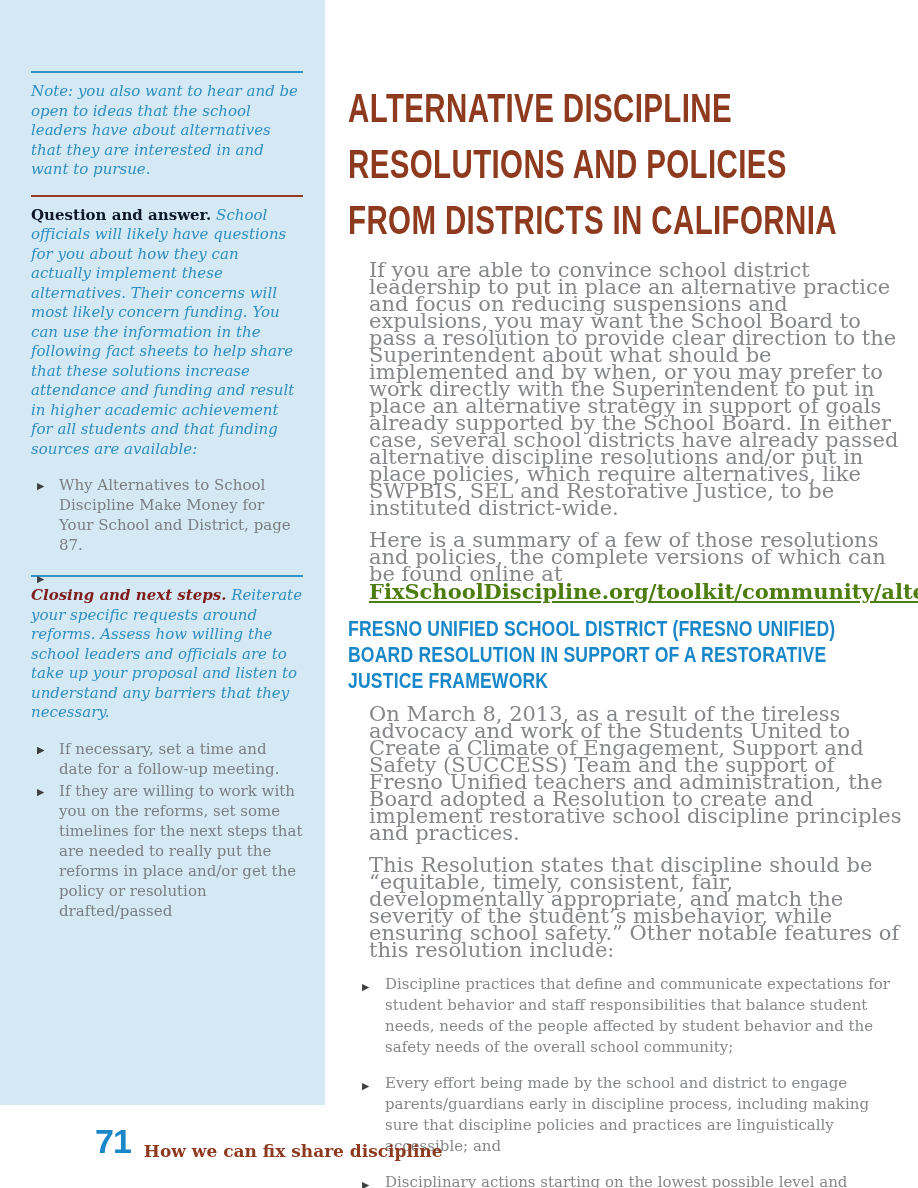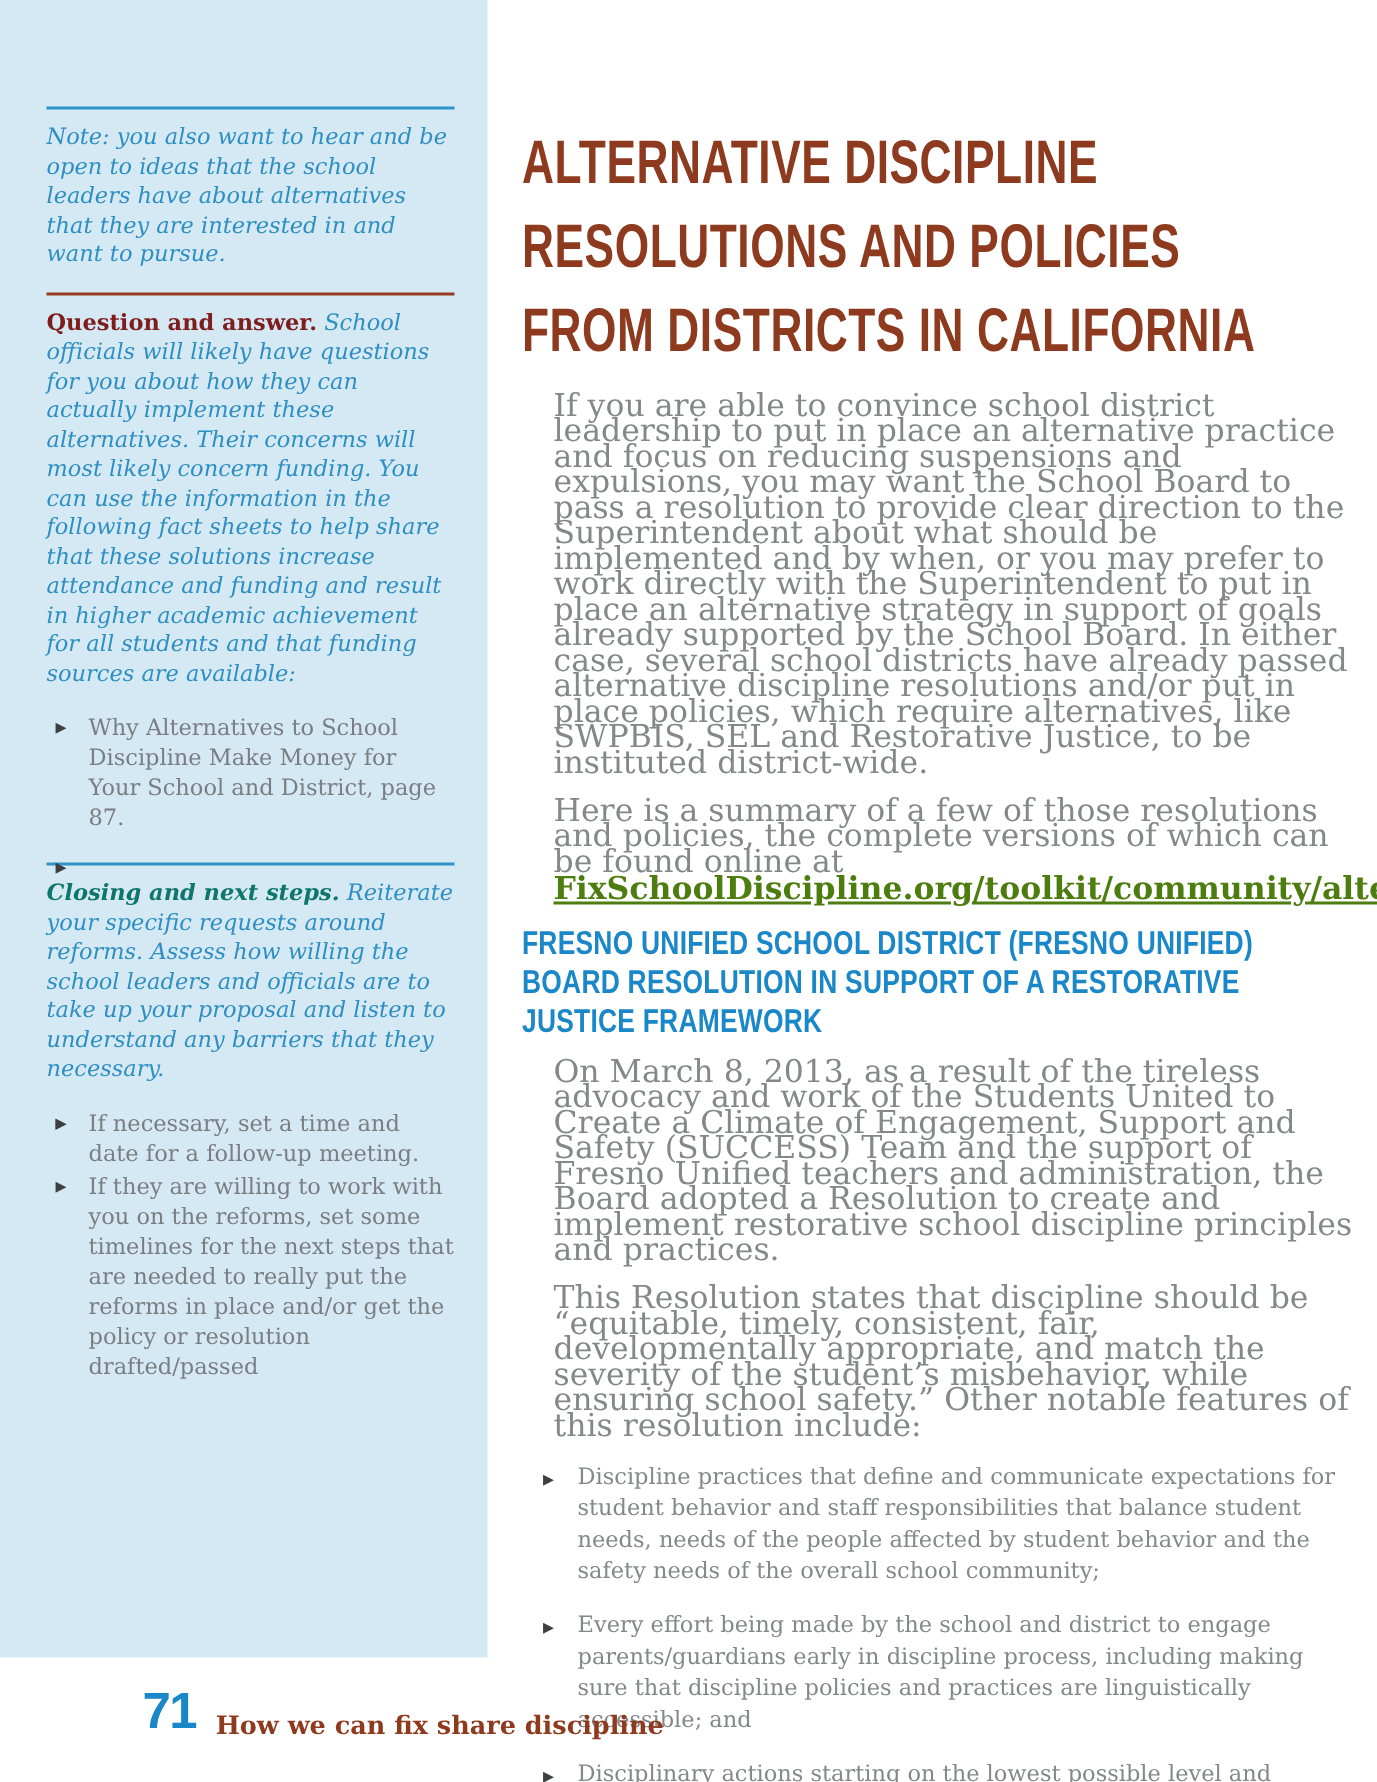--- a/index.html
+++ b/index.html
@@ -34,26 +34,26 @@
     margin-bottom: 15px;
   }
   .sb-para {
     font-size: 15px;
     line-height: 19.5px;
     color: #2e8fc0;
     font-style: italic;
     margin-bottom: 12px;
   }
   .label-red {
+    color: #0f172a;
+    font-weight: bold;
+    font-style: normal;
+  }
+  .label-blue {
     color: #7f1d1d;
-    font-weight: bold;
-    font-style: normal;
-  }
-  .label-blue {
-    color: #0f766e;
     font-weight: bold;
     font-style: italic;
   }
   .sb-bullets {
     list-style: none;
     margin: 16px 0 20px 0;
     color: #7b7e81;
   }
   .sb-bullets li {
     position: relative;

